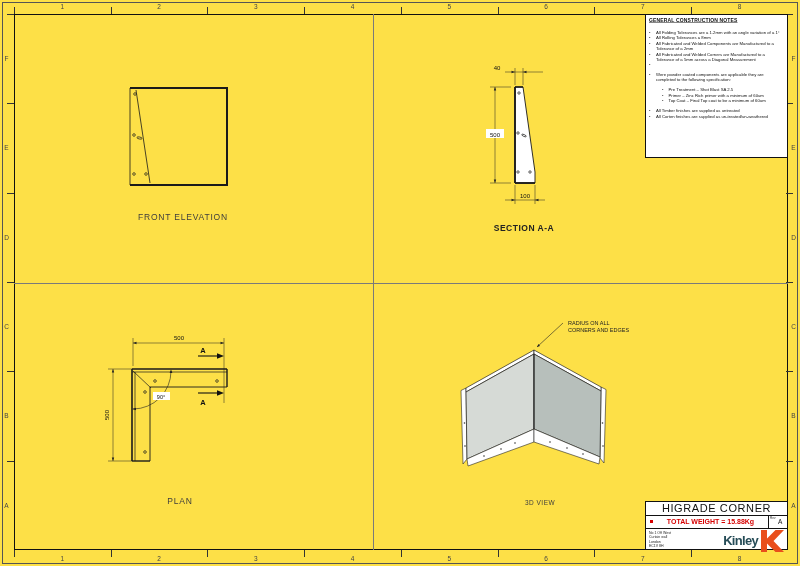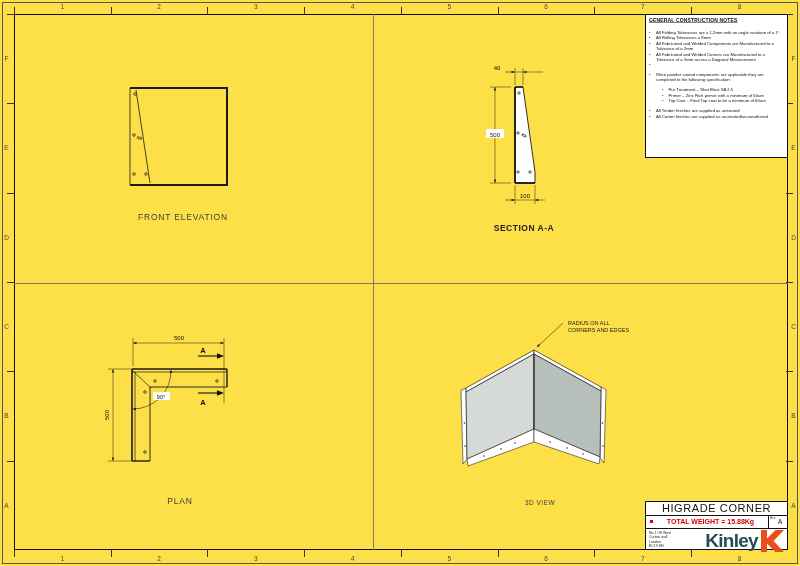--- a/index.html
+++ b/index.html
@@ -46,21 +46,21 @@
   .tb-title{height:13px;line-height:13px;text-align:center;font-size:11px;letter-spacing:.6px;color:#111;border-bottom:1px solid #111;white-space:nowrap;}
   .tb-weight-row{height:12px;display:flex;align-items:stretch;border-bottom:1px solid #111;}
   .red-dot{width:3px;height:3px;background:#d60000;margin:4px 0 0 4px;flex:none;}
   .tb-weight{flex:1;text-align:center;line-height:11px;font-size:7px;font-weight:bold;color:#d60000;white-space:nowrap;}
   .tb-rev{width:18px;border-left:1px solid #111;position:relative;flex:none;}
   .tb-rev-label{position:absolute;left:1px;top:0;font-size:7px;transform:scale(.45);transform-origin:0 0;color:#333;}
   .tb-rev-value{position:absolute;left:9px;top:2px;font-size:6.5px;color:#111;}
   .tb-bottom{flex:1;display:flex;align-items:center;position:relative;}
   .tb-address{position:absolute;left:3px;top:2px;transform:scale(.5);transform-origin:0 0;font-size:7px;line-height:1.2;color:#222;width:200%;}
   .tb-logo{position:absolute;right:3px;top:1px;display:flex;align-items:center;}
-  .logo-text{font-size:19px;font-weight:bold;letter-spacing:-0.7px;color:#264c57;line-height:20px;}
+  .logo-text{font-size:13px;font-weight:bold;letter-spacing:-0.7px;color:#264c57;line-height:20px;}
   .logo-k{margin-left:3px;display:block;}
 
   svg text{font-family:"Liberation Sans", sans-serif;}
 </style>
 </head>
 <body>
 
 <div class="sheet">
 
   <div class="outer-border"></div>

